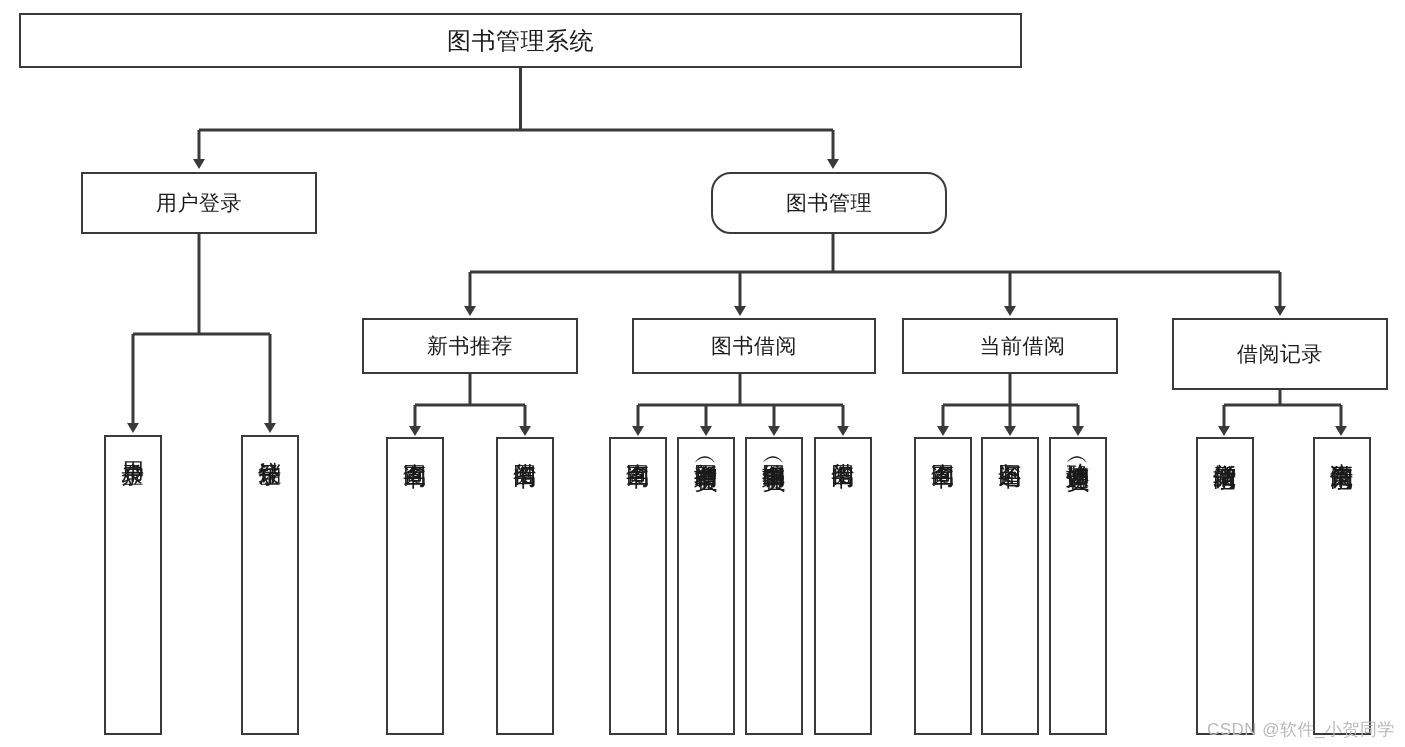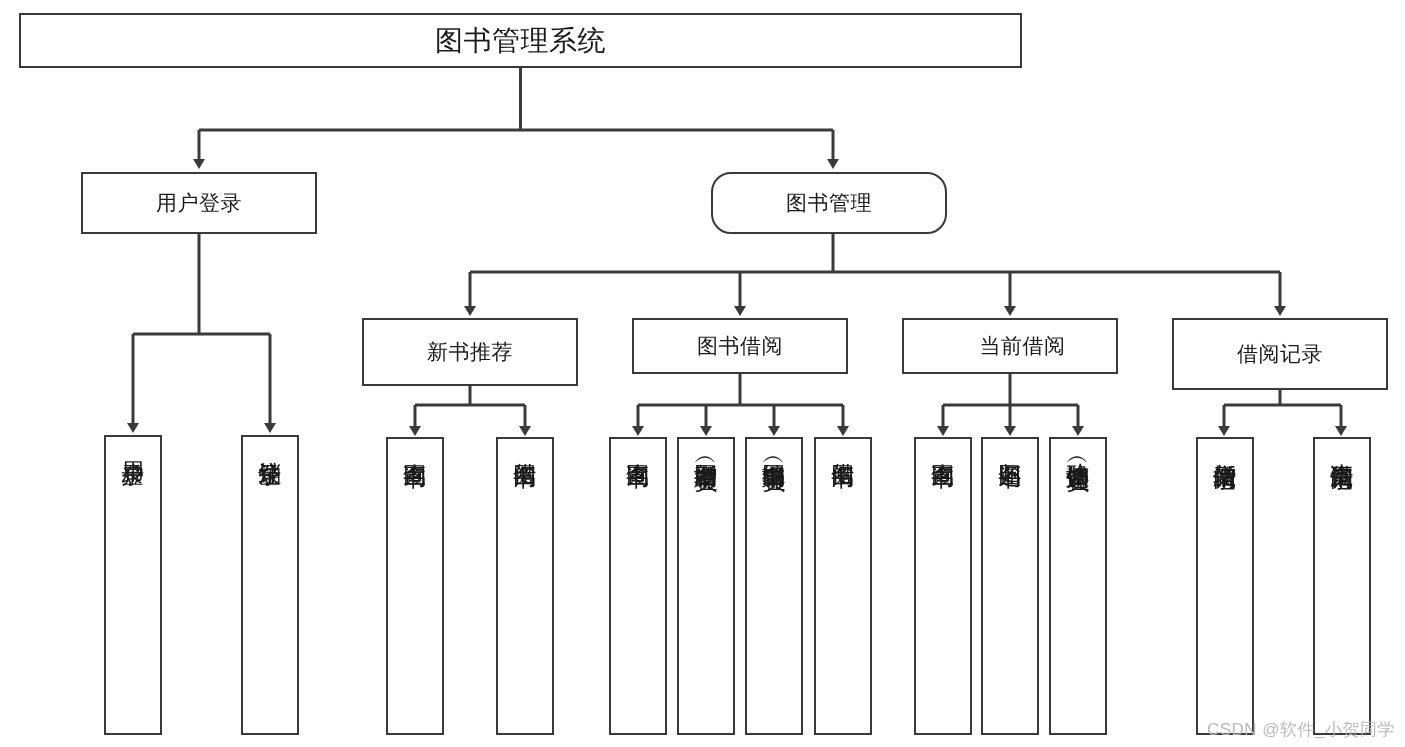--- a/index.html
+++ b/index.html
@@ -50,21 +50,21 @@
   .node.vert .node-label {
     writing-mode: vertical-rl;
     text-orientation: upright;
     font-size: 23px;
     line-height: 1.16;
     letter-spacing: 1px;
     text-align: left;
     max-height: 100%;
   }
   .node.title .node-label {
-    font-size: 28px;
+    font-size: 24px;
     text-align: right;
   }
   #watermark {
     position: absolute;
     right: 10px;
     bottom: 6px;
     font-size: 17px;
     color: #b9b9b9;
     letter-spacing: 0.5px;
     white-space: nowrap;
@@ -130,24 +130,24 @@
     <span class="node-label">图书管理系统</span>
   </div>
 
   <div class="node horiz" style="left:81px; top:172px; width:236px; height:62px;">
     <span class="node-label">用户登录</span>
   </div>
   <div class="node horiz" style="left:711px; top:172px; width:236px; height:62px;border-radius:20px;">
     <span class="node-label">图书管理</span>
   </div>
 
-  <div class="node horiz" style="left:362px; top:318px; width:216px; height:68px;">
+  <div class="node horiz" style="left:362px; top:318px; width:216px; height:56px;">
     <span class="node-label">新书推荐</span>
   </div>
-  <div class="node horiz" style="left:632px; top:318px; width:216px; height:56px;">
+  <div class="node horiz" style="left:632px; top:318px; width:244px; height:56px;">
     <span class="node-label">图书借阅</span>
   </div>
   <div class="node horiz" style="left:902px; top:318px; width:216px; height:56px;padding-left:25px;">
     <span class="node-label">当前借阅</span>
   </div>
   <div class="node horiz" style="left:1172px; top:318px; width:216px; height:72px;">
     <span class="node-label">借阅记录</span>
   </div>
 
   <div class="node vert" style="left:104px; top:435px; width:58px; height:300px;">

